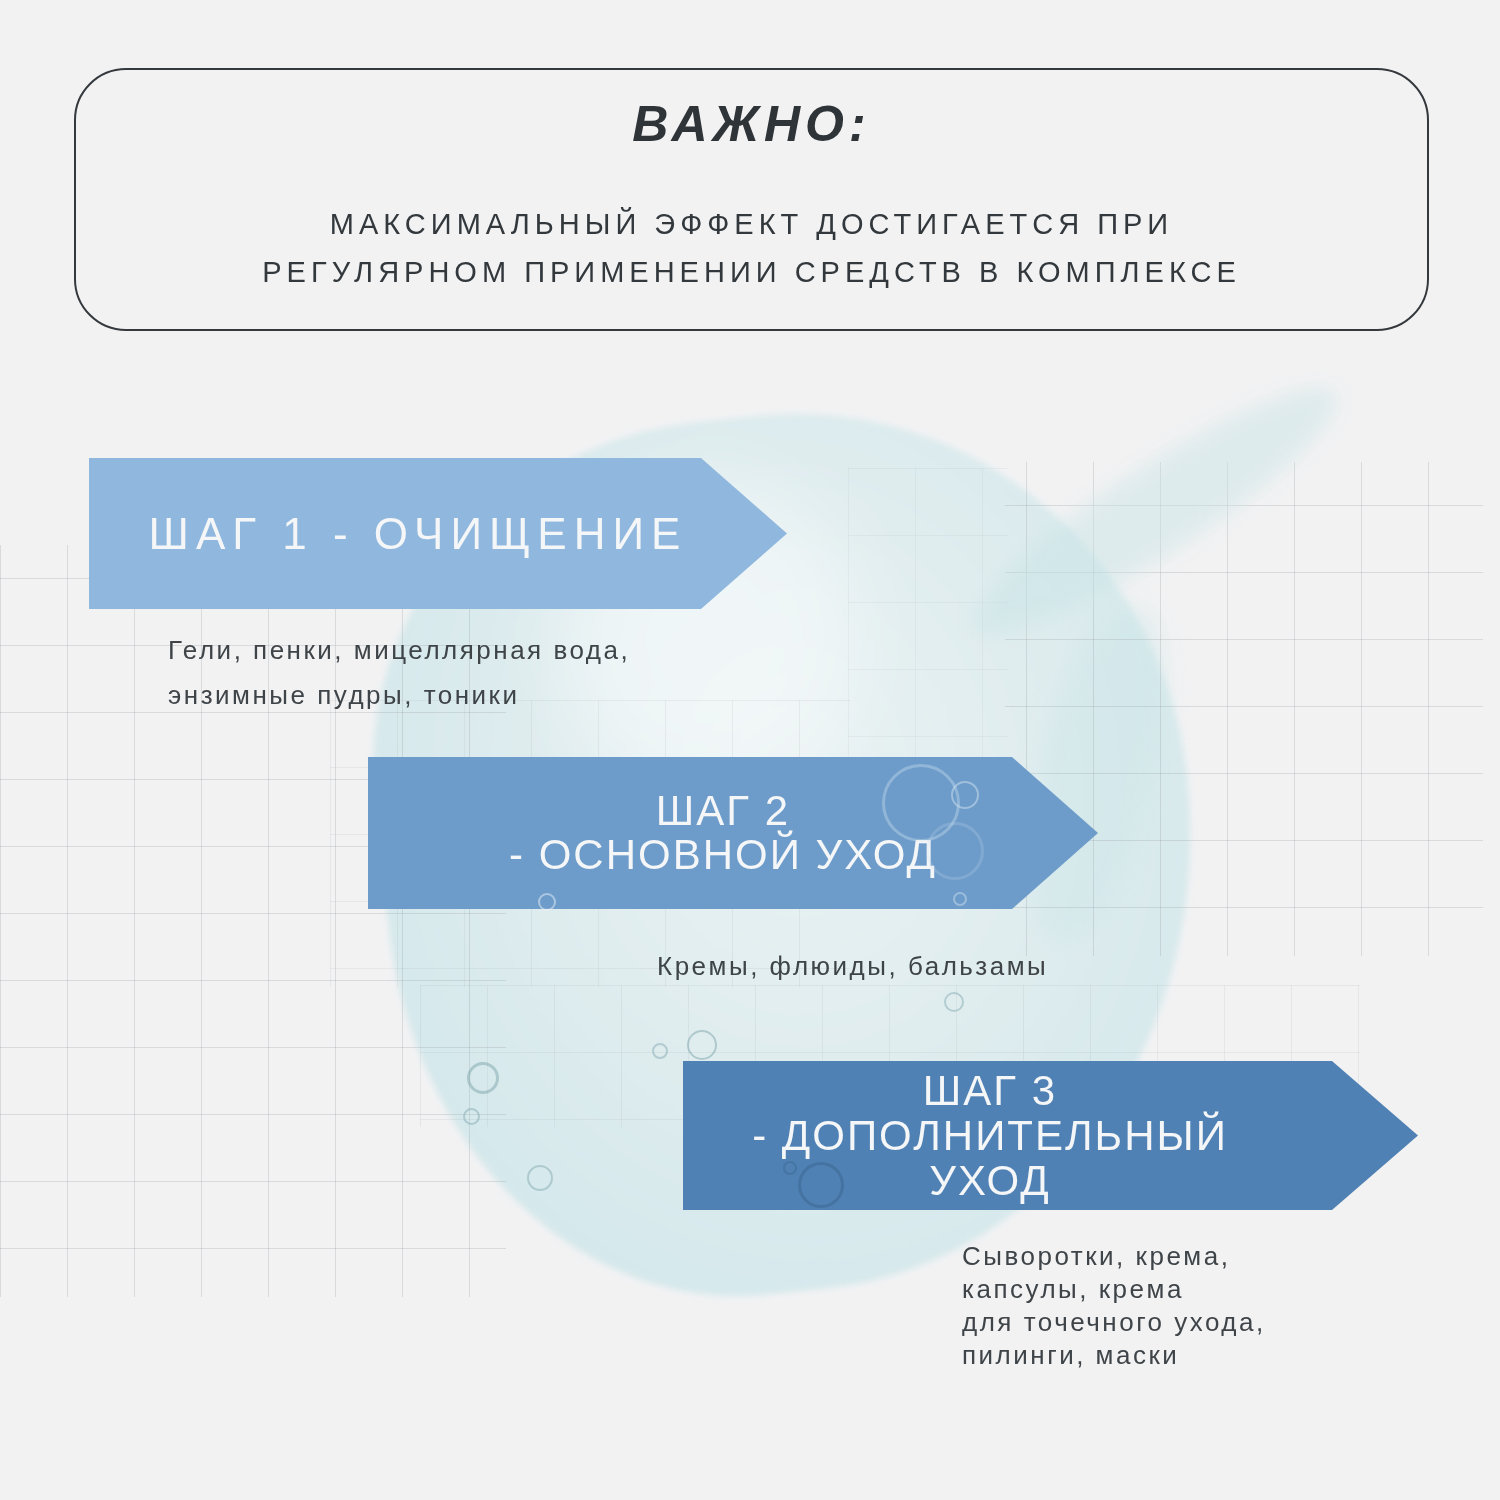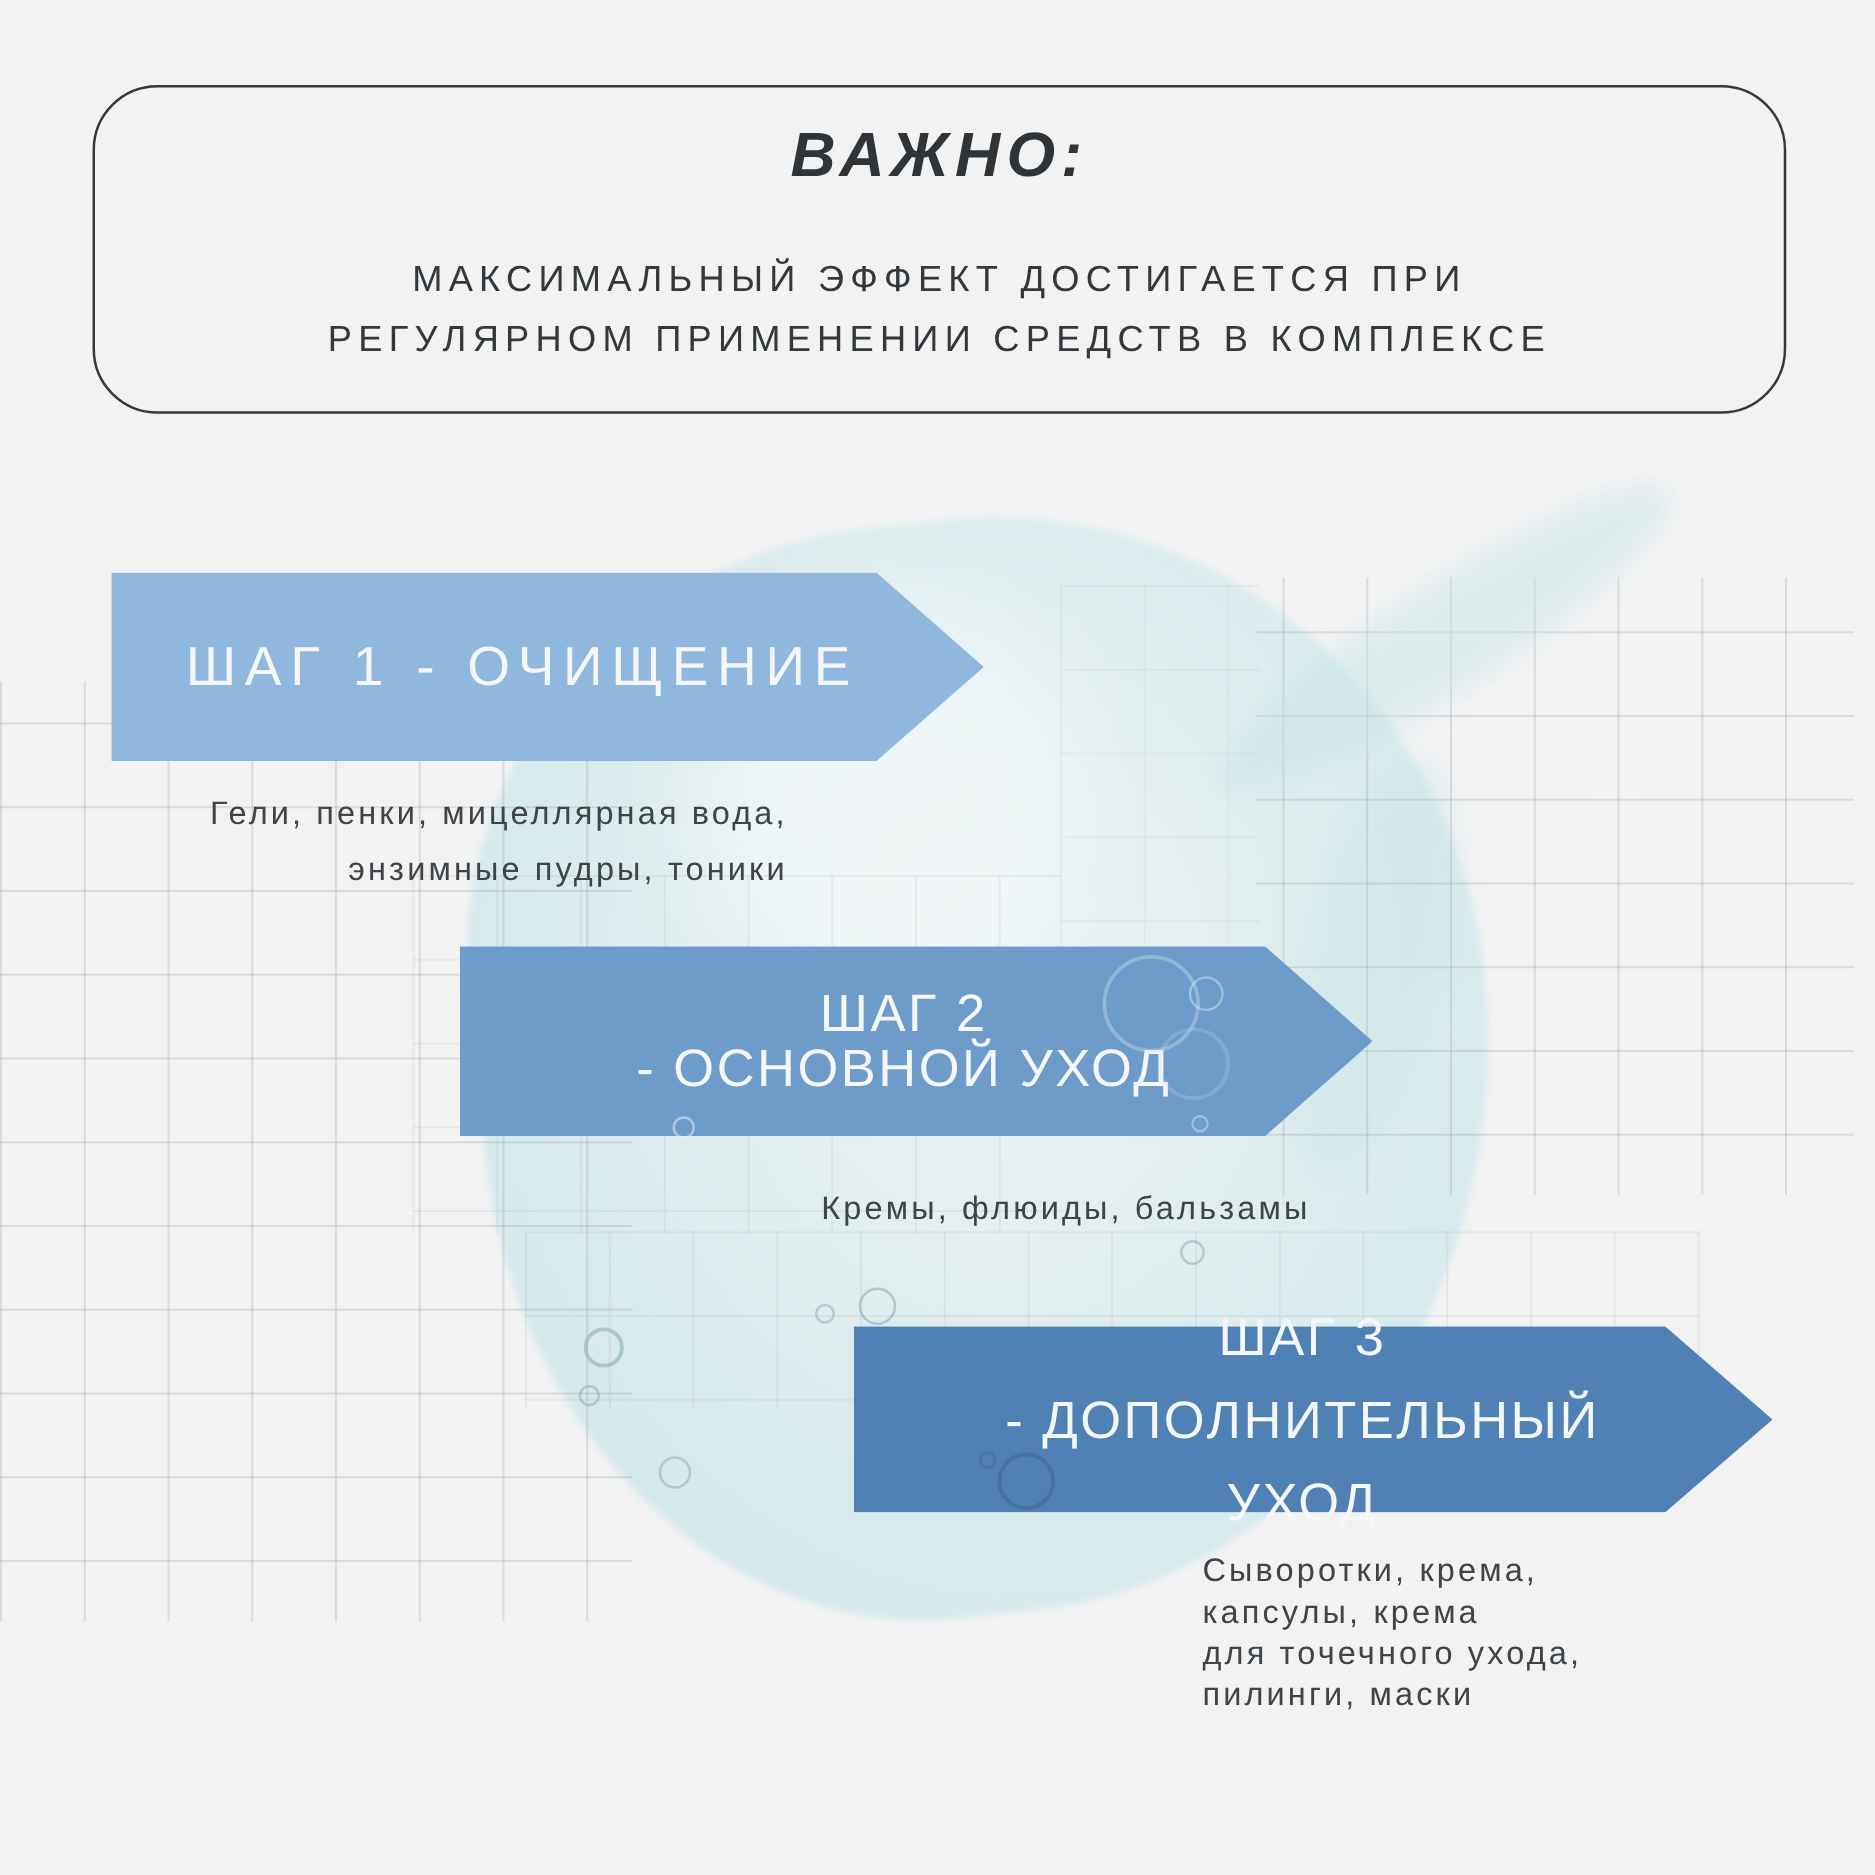--- a/index.html
+++ b/index.html
@@ -63,28 +63,28 @@
   .banner-3{left:683px;top:1061px;width:735px;height:149px;background:#4f81b4;}
   .banner-title{
     position:absolute;z-index:6;color:#f4f6f7;font-size:42px;font-weight:400;
     text-align:center;display:flex;flex-direction:column;justify-content:center;align-items:center;
   }
   .bt-1{left:89px;top:458px;width:698px;height:151px;padding-right:40px;box-sizing:border-box;letter-spacing:7px;font-size:44px;}
   .bt-2{top:757px;height:152px;left:368px;width:635px;align-items:flex-end;padding-right:10px;box-sizing:border-box;}
   .bt-3{top:1061px;height:149px;left:683px;width:647px;align-items:flex-end;padding-right:12px;box-sizing:border-box;}
   .bt-2 .tline,.bt-3 .tline{line-height:44px;letter-spacing:2px;align-self:center;}
   .bt-2{align-items:center;left:448px;width:560px;}
-  .bt-3{align-items:flex-start;left:768px;width:560px;gap:21px;}
+  .bt-3{align-items:flex-start;left:716px;width:560px;}
   .bt-3 .tline{line-height:45px;}
   
   .desc{
     position:absolute;z-index:8;color:#3e4448;font-size:26px;font-weight:400;letter-spacing:2.5px;
   }
   .desc-1{left:168px;top:628px;}
-  .desc-1 .dline{line-height:45px;text-align:right;}
+  .desc-1 .dline{line-height:45px;}
   .desc-2{left:657px;top:950px;}
   .desc-2 .dline{line-height:33px;}
   .desc-3{left:962px;top:1240px;}
   .desc-3 .dline{line-height:33px;}
 </style>
 </head>
 <body>
 
 <div class="canvas">
 

